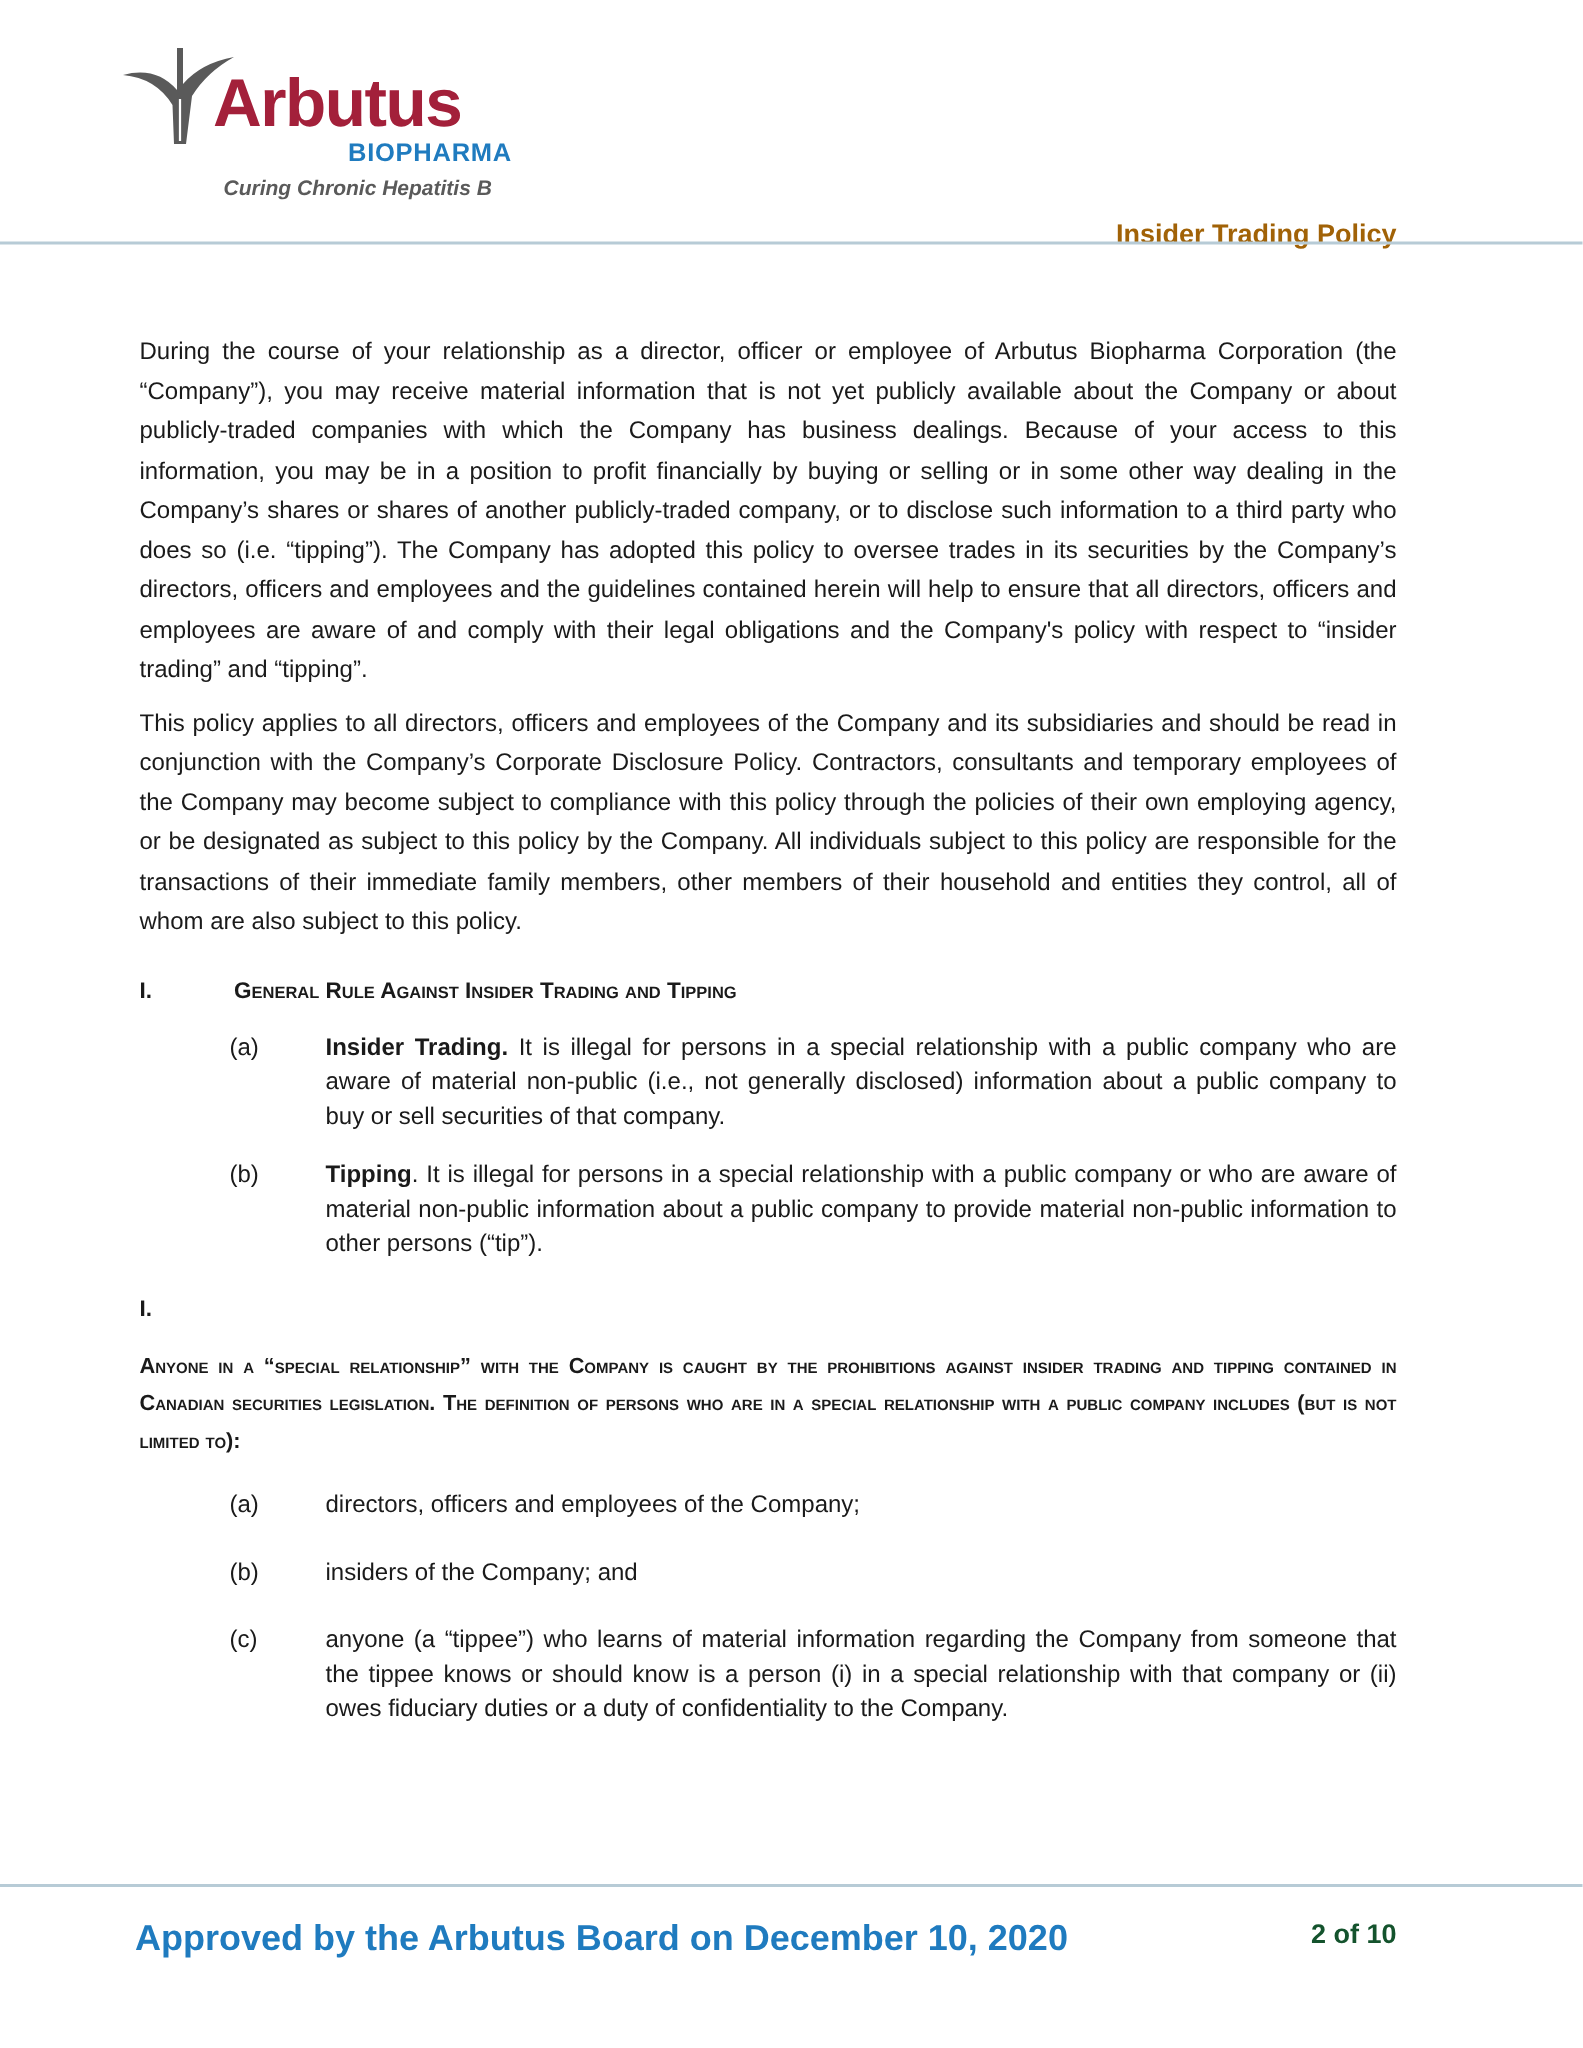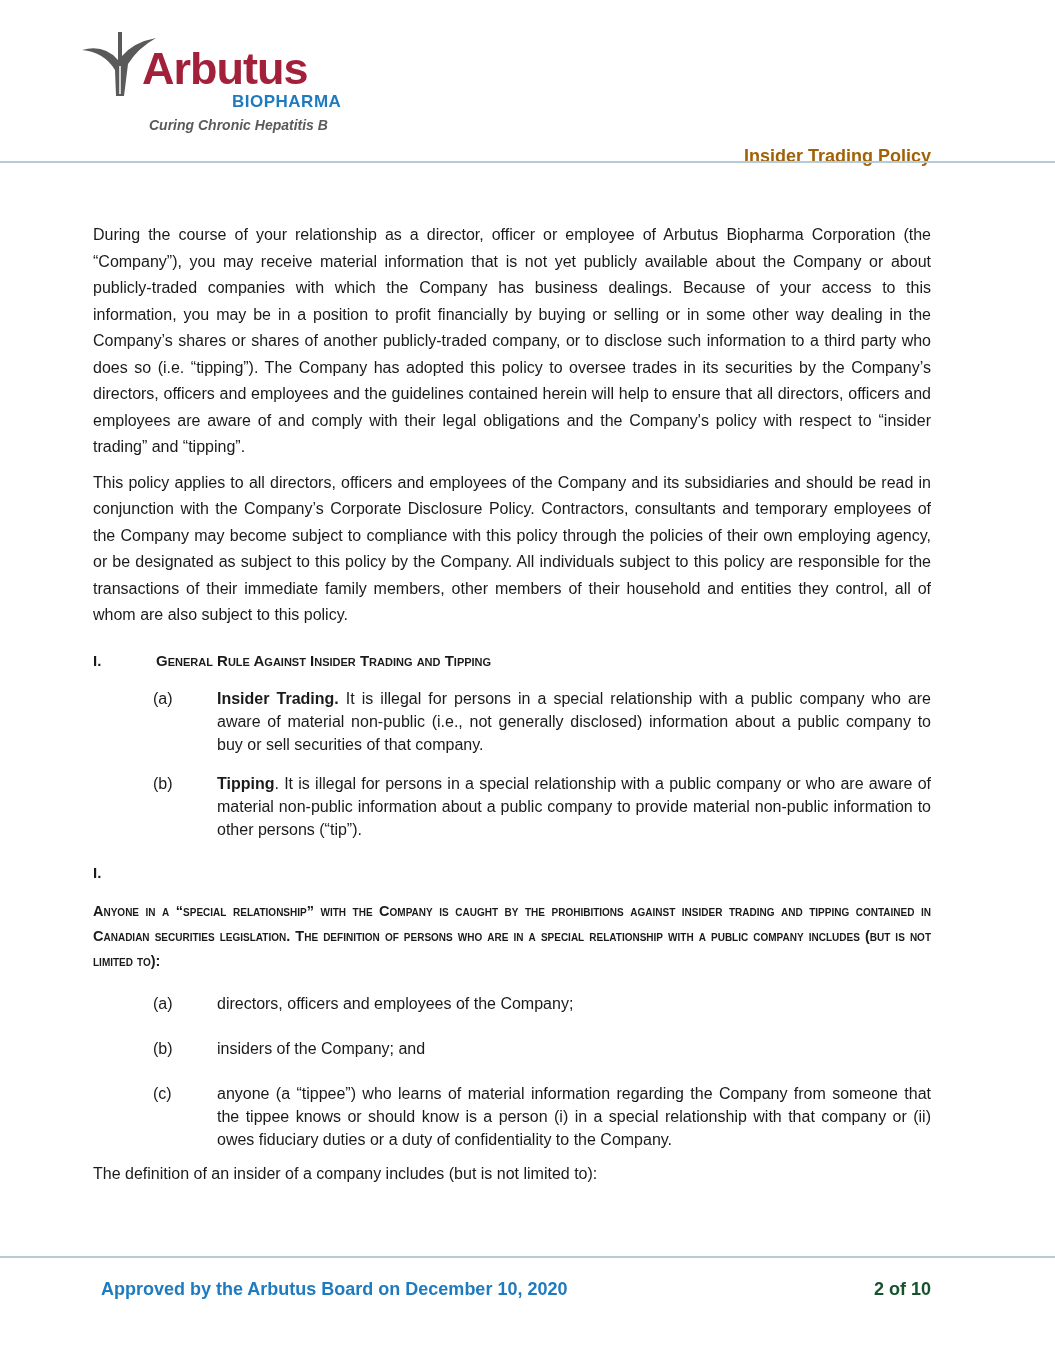--- a/index.html
+++ b/index.html
@@ -45,22 +45,22 @@
   .item .lbl { width: 64px; flex: none; }
   .item .body { flex: 1; text-align: justify; }
   .item .body b { font-weight: bold; }
   .caps-para {
     font-weight: bold; font-variant: small-caps; font-size: 14.5px;
     line-height: 25px; margin: 16px 0 18px 0; text-align: justify;
   }
   .item.simple { margin-bottom: 22px; }
 
   .footer-left {
-    position: absolute; left: 101px; top: 1279px;
-    font-weight: bold; font-size: 18px; color: #1f7bbf;
+    position: absolute; left: 90px; top: 1279px;
+    font-weight: bold; font-size: 24px; color: #1f7bbf;
   }
   .footer-right {
     position: absolute; right: 124px; top: 1279px;
     font-weight: bold; font-size: 18px; color: #14532d;
   }
 </style>
 </head>
 <body>
 
 <div class="logo">
@@ -106,18 +106,17 @@
   </div>
   <div class="item simple">
     <span class="lbl">(b)</span>
     <span class="body">insiders of the Company; and</span>
   </div>
   <div class="item" style="margin-bottom:10px;">
     <span class="lbl">(c)</span>
     <span class="body">anyone (a “tippee”) who learns of material information regarding the Company from someone that the tippee knows or should know is a person (i) in a special relationship with that company or (ii) owes fiduciary duties or a duty of confidentiality to the Company.</span>
   </div>
 
-  <p>The definition of an insider of a company includes (but is not limited to):</p>
 </div>
 
 <div class="rule bottom"></div>
 <div class="footer-left">Approved by the Arbutus Board on December 10, 2020</div>
 <div class="footer-right">2 of 10</div>
 
 </body></html>

